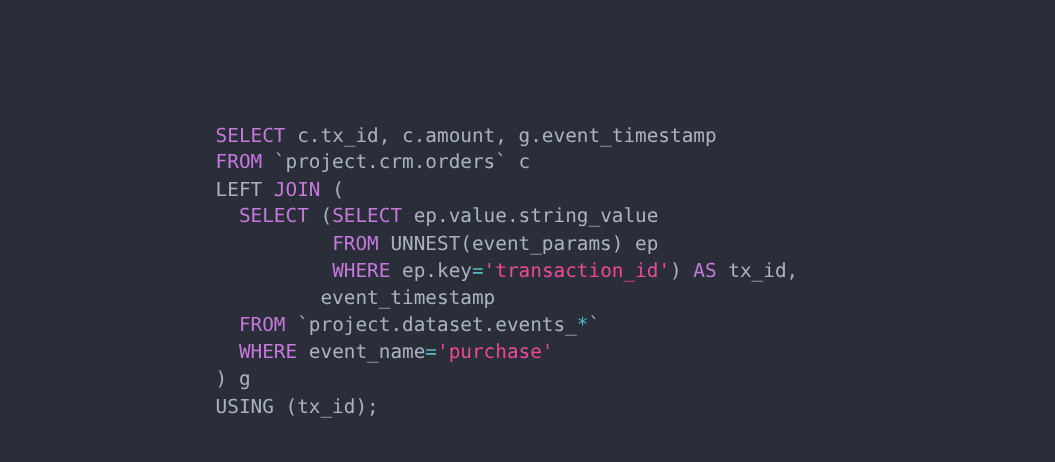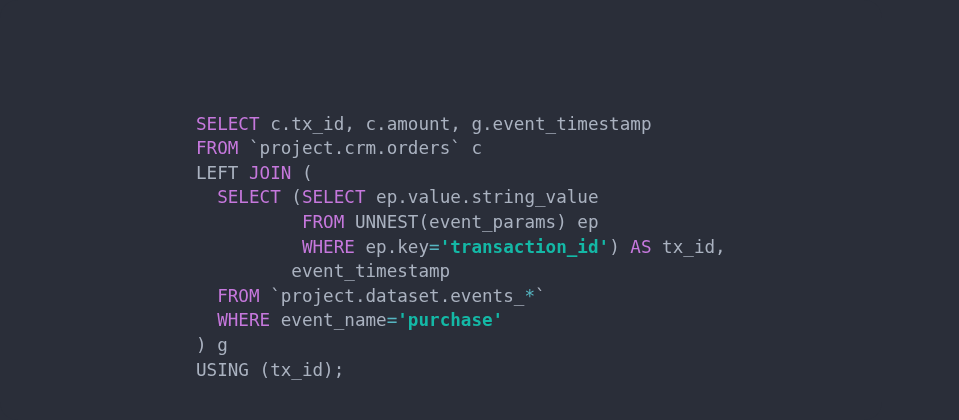--- a/index.html
+++ b/index.html
@@ -39,21 +39,21 @@
   }
 
   .code-line {
     white-space: pre;
     min-height: 24.6px;
   }
 
   
   .tok-keyword   { color: #c678dd; }
   .tok-plain     { color: #aab2c0; }
-  .tok-string    { color: #14b8a6; font-weight: bold; }
+  .tok-string    { color: #ec4899; }
   .tok-wildcard  { color: #56b6c2; }
   .tok-operator  { color: #56b6c2; }
 </style>
 </head>
 <body>
 
 <div id="screen">
   <pre id="code-block"><div class="code-line"><span class="tok-keyword">SELECT</span><span class="tok-plain"> c.tx_id, c.amount, g.event_timestamp</span></div><div class="code-line"><span class="tok-keyword">FROM</span><span class="tok-plain"> `project.crm.orders` c</span></div><div class="code-line"><span class="tok-plain">LEFT </span><span class="tok-keyword">JOIN</span><span class="tok-plain"> (</span></div><div class="code-line"><span class="tok-plain">  </span><span class="tok-keyword">SELECT</span><span class="tok-plain"> (</span><span class="tok-keyword">SELECT</span><span class="tok-plain"> ep.value.string_value</span></div><div class="code-line"><span class="tok-plain">          </span><span class="tok-keyword">FROM</span><span class="tok-plain"> UNNEST(event_params) ep</span></div><div class="code-line"><span class="tok-plain">          </span><span class="tok-keyword">WHERE</span><span class="tok-plain"> ep.key</span><span class="tok-operator">=</span><span class="tok-string">'transaction_id'</span><span class="tok-plain">) </span><span class="tok-keyword">AS</span><span class="tok-plain"> tx_id,</span></div><div class="code-line"><span class="tok-plain">         event_timestamp</span></div><div class="code-line"><span class="tok-plain">  </span><span class="tok-keyword">FROM</span><span class="tok-plain"> `project.dataset.events_</span><span class="tok-wildcard">*</span><span class="tok-plain">`</span></div><div class="code-line"><span class="tok-plain">  </span><span class="tok-keyword">WHERE</span><span class="tok-plain"> event_name</span><span class="tok-operator">=</span><span class="tok-string">'purchase'</span></div><div class="code-line"><span class="tok-plain">) g</span></div><div class="code-line"><span class="tok-plain">USING (tx_id);</span></div></pre>
 </div>
 

